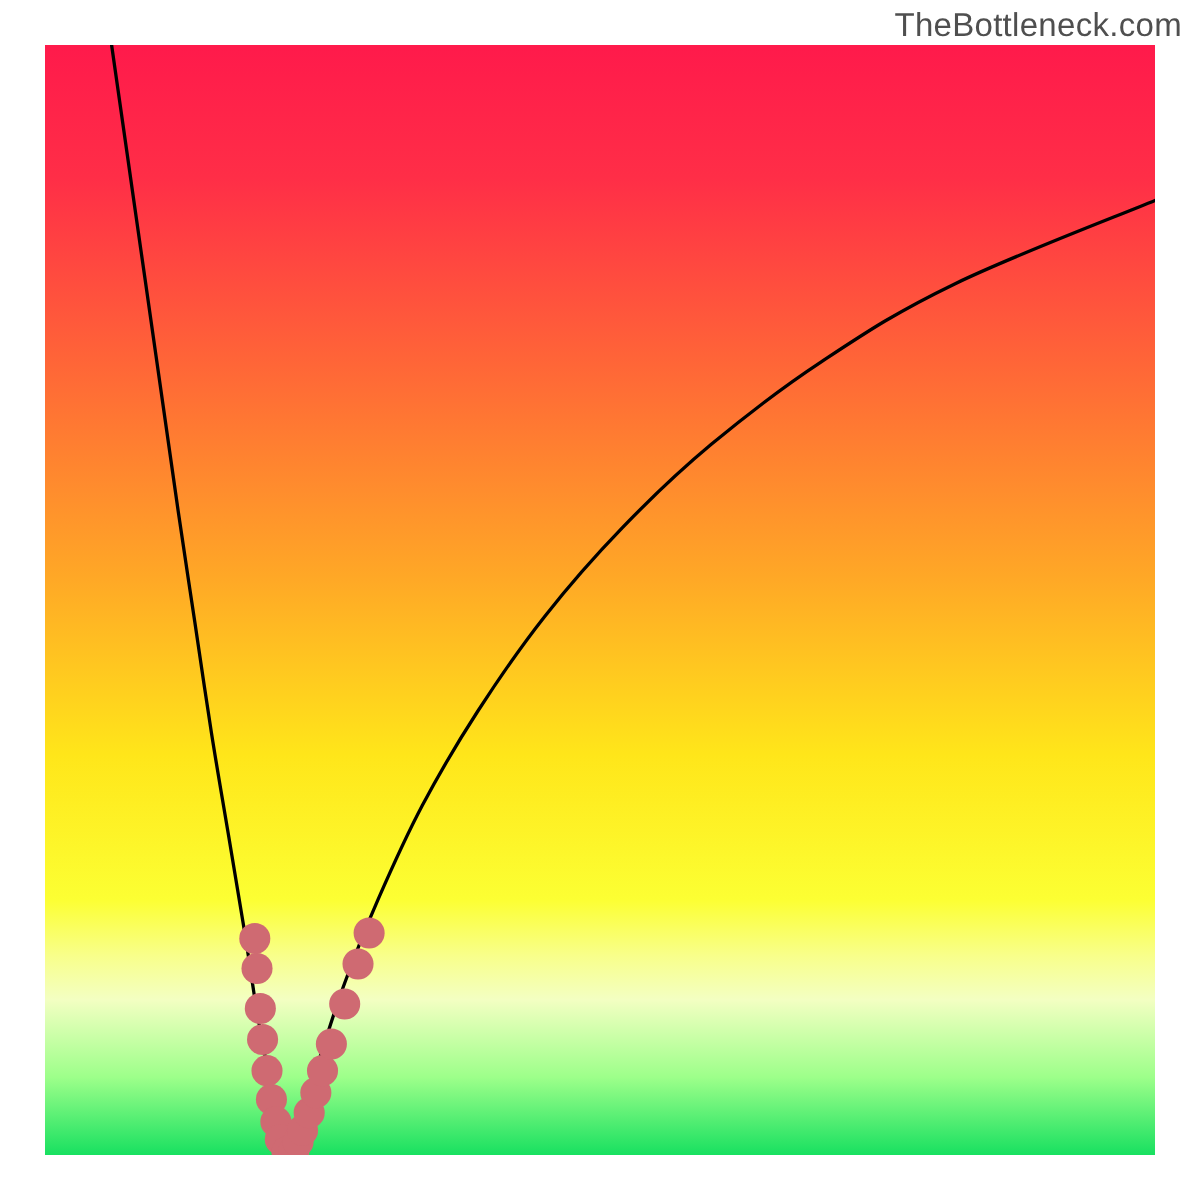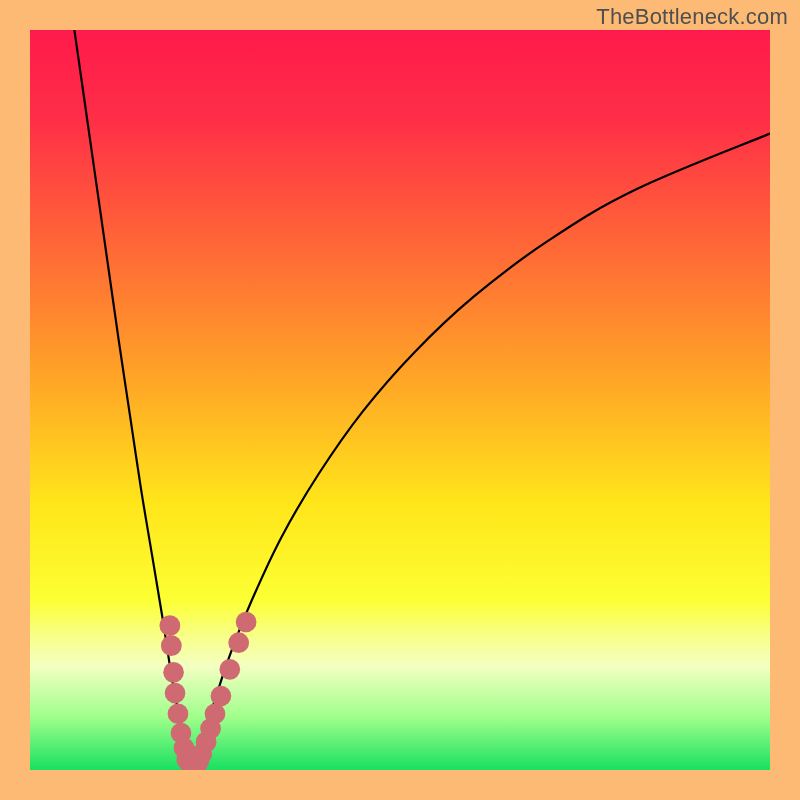--- a/index.html
+++ b/index.html
@@ -10,21 +10,21 @@
     background: #000;
     overflow: hidden;
     font-family: Arial, Helvetica, sans-serif;
   }
   .frame {
     position: absolute;
     top: 0;
     left: 0;
     width: 800px;
     height: 800px;
-    background: #fdba74;
+    background: #ffffff;
   }
   svg.plot {
     position: absolute;
     top: 30px;
     left: 30px;
     width: 740px;
     height: 740px;
     display: block;
   }
   .watermark {

